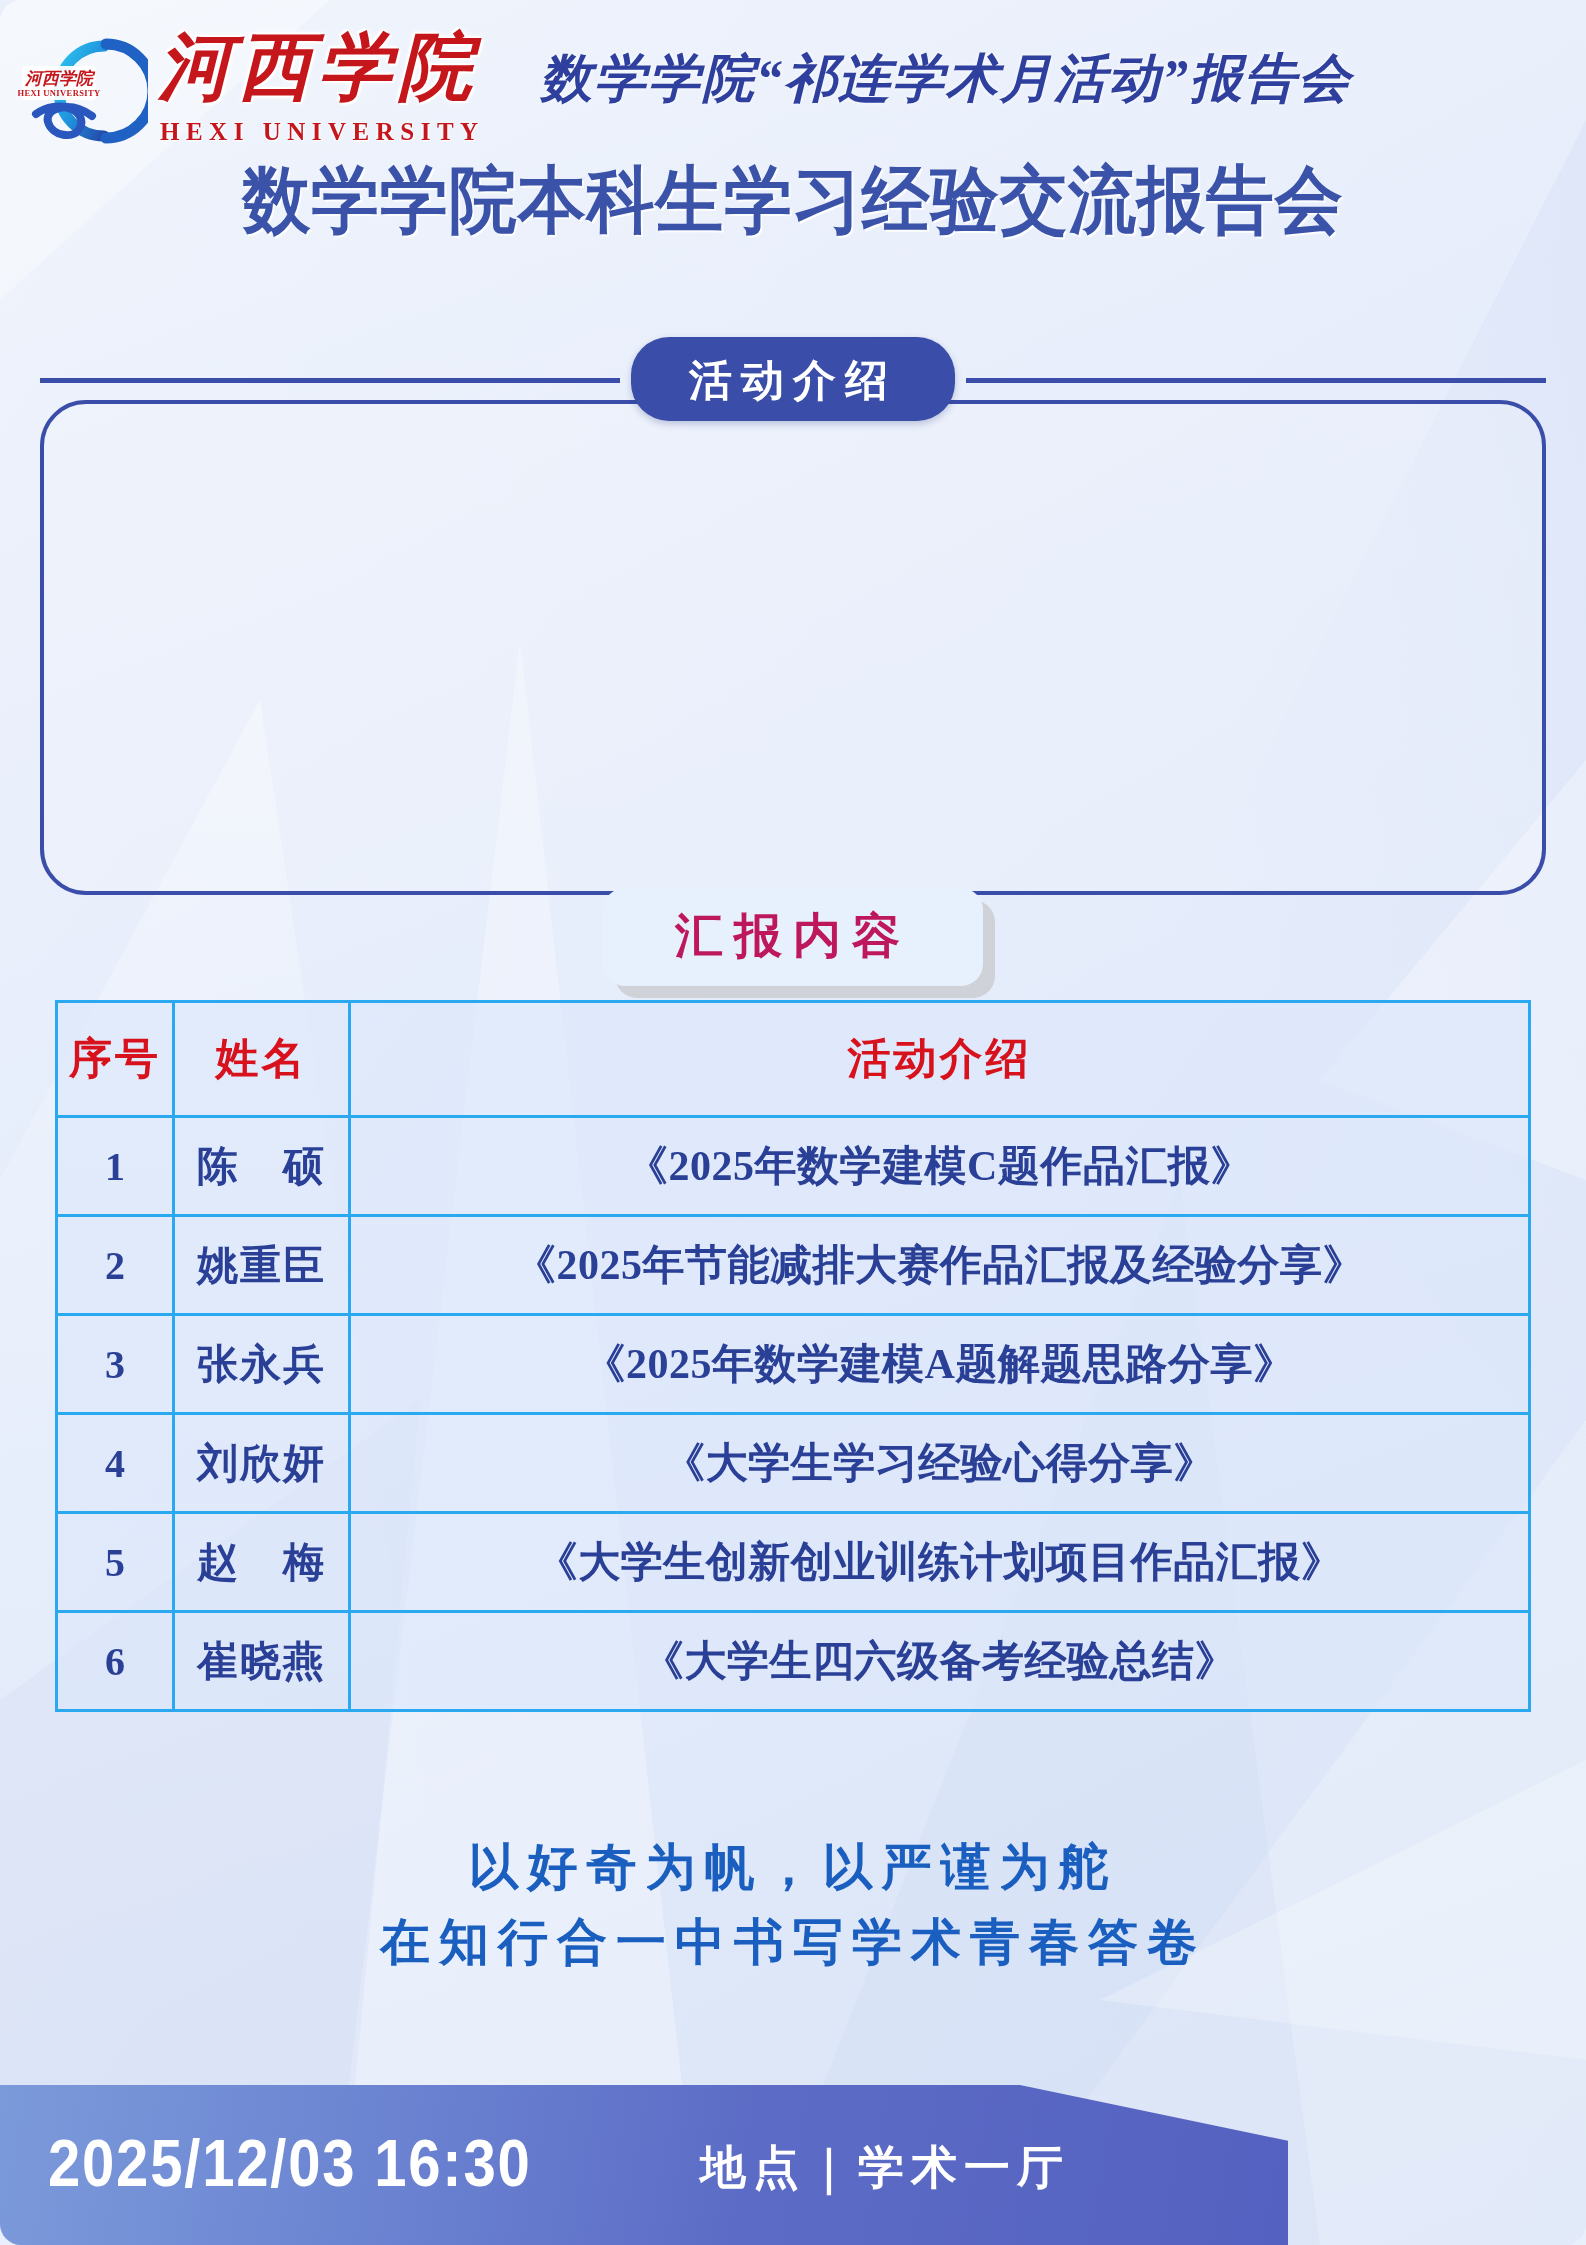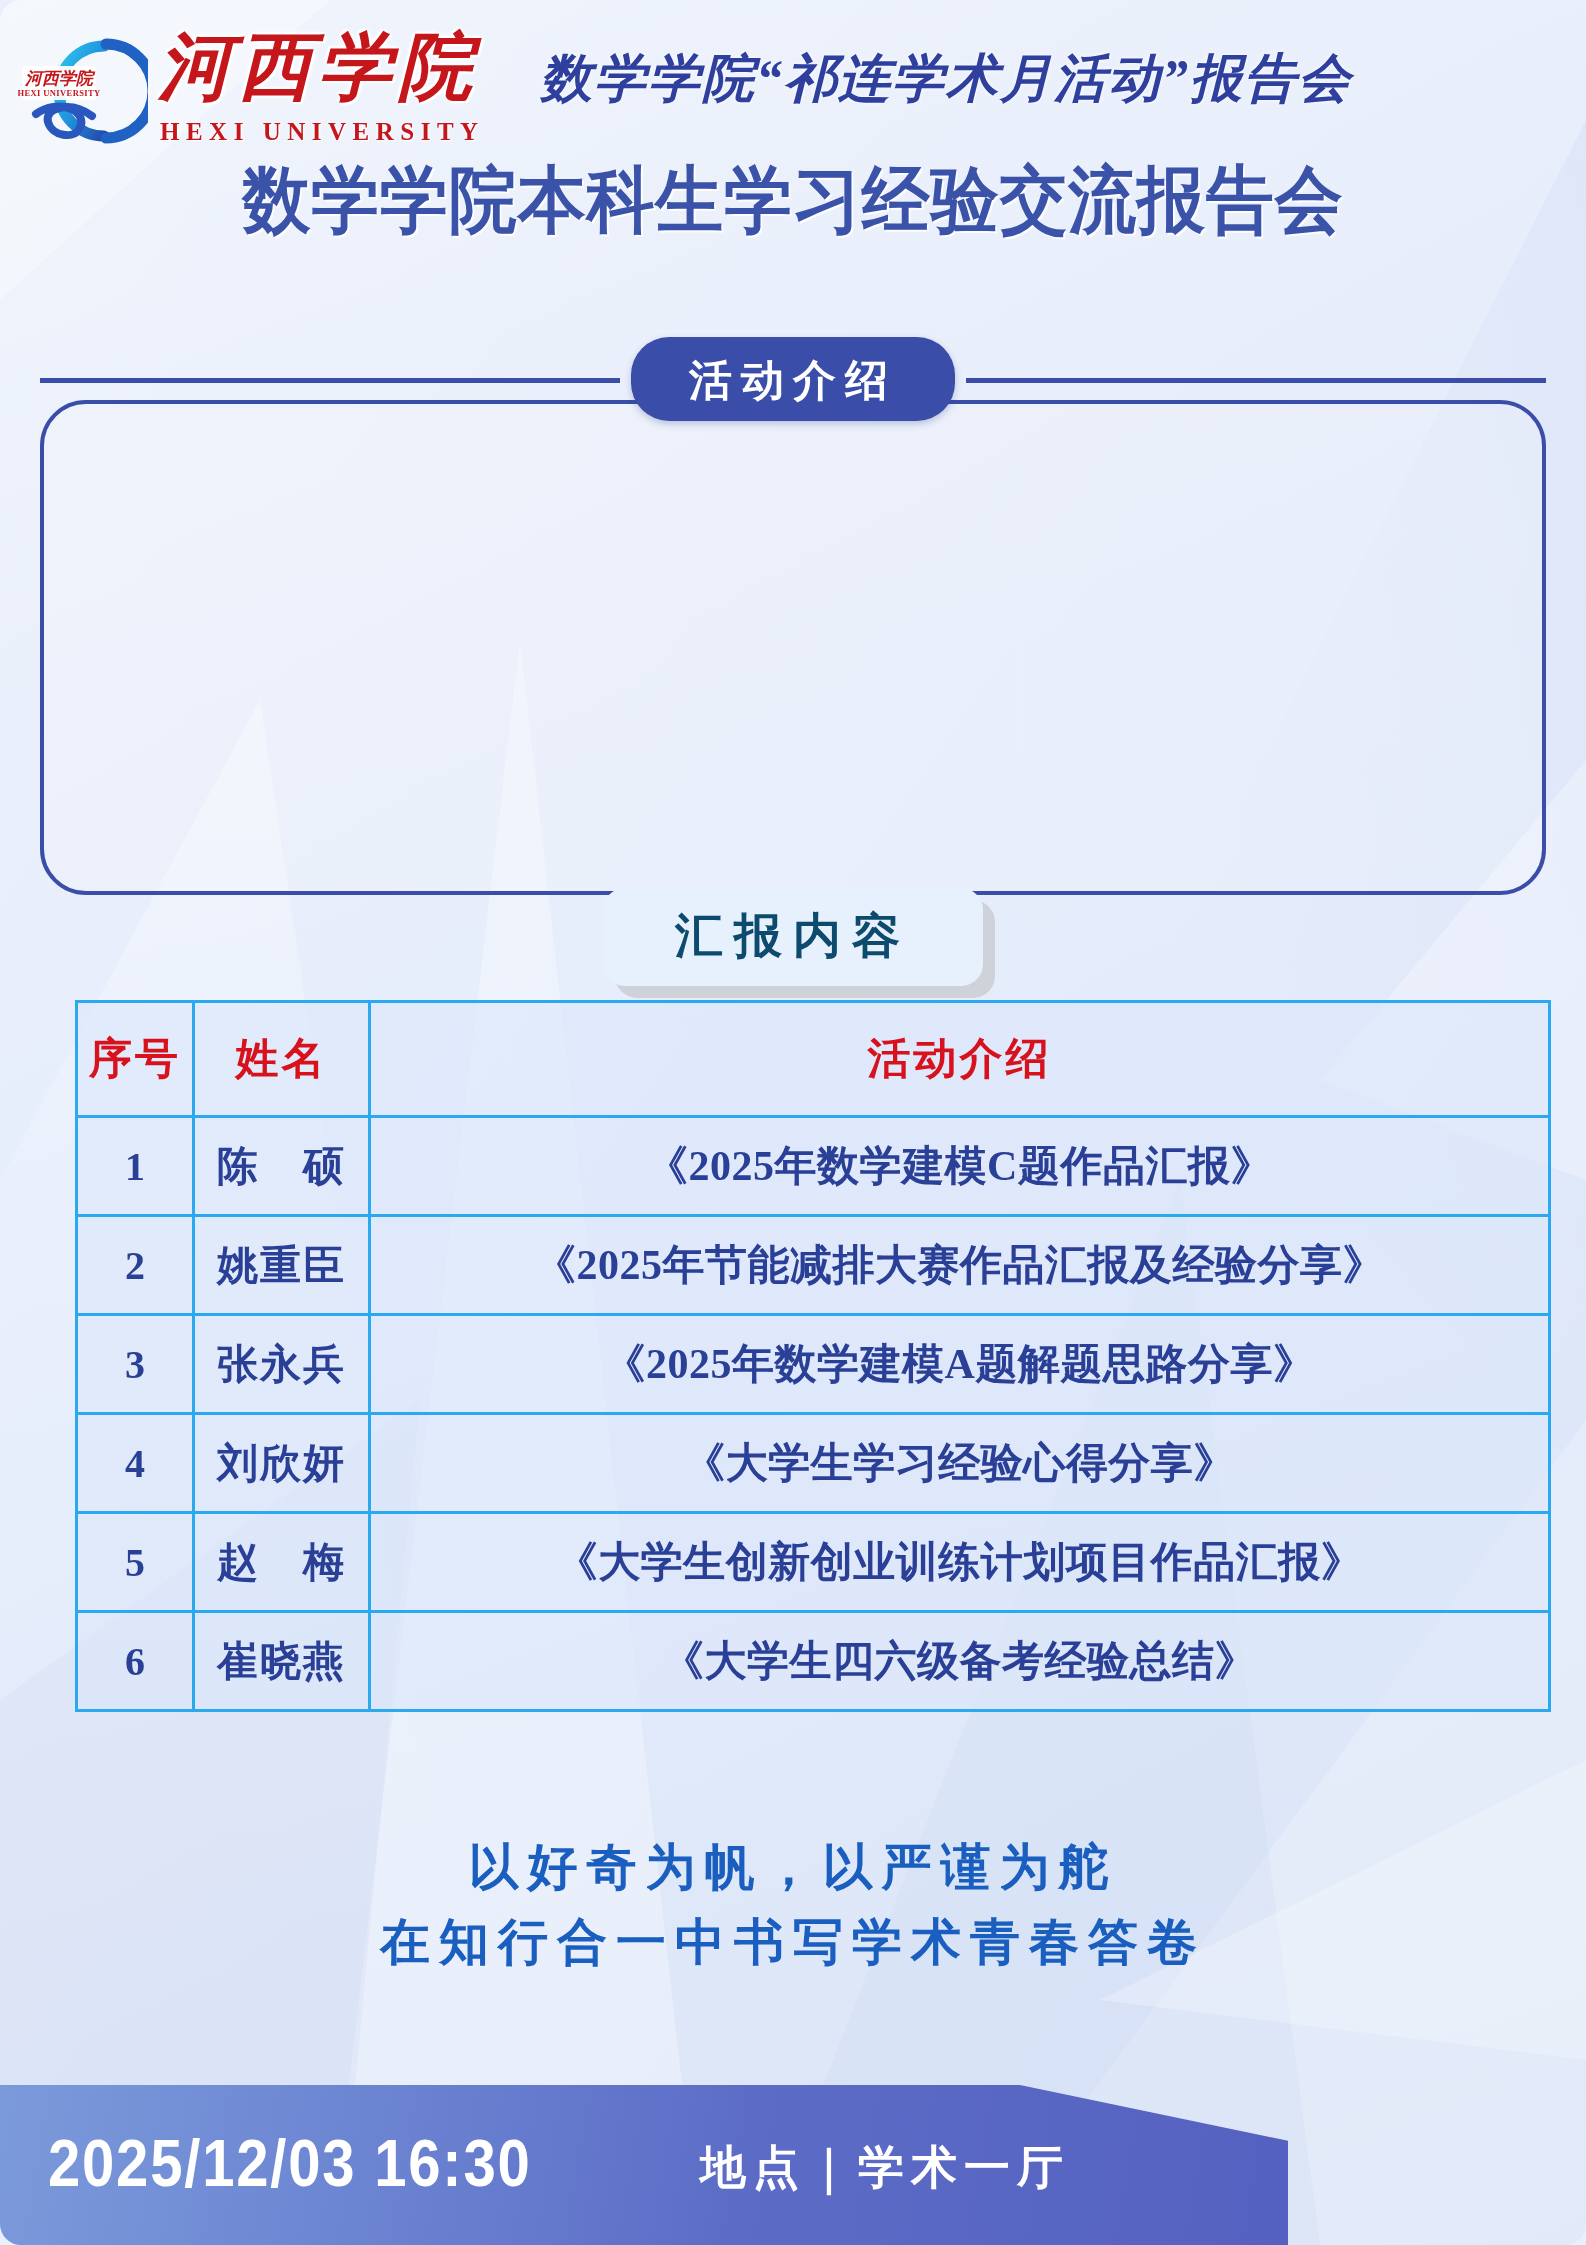--- a/index.html
+++ b/index.html
@@ -81,28 +81,28 @@
     color:#3a52a8;text-align:justify;text-justify:inter-ideograph;
     text-indent:2em;letter-spacing:0.5px;
   }
 
   
   .sec-pill-wrap{position:absolute;left:0;top:888px;width:1586px;text-align:center;}
   .sec-pill{
     display:inline-block;position:relative;
     background:#e7f1fd;border-radius:22px;
     padding:16px 72px 18px;
-    font-size:48px;font-weight:800;letter-spacing:11px;color:#0c4a6e;
+    font-size:48px;font-weight:800;letter-spacing:11px;color:#be185d;
     box-shadow:12px 12px 0 rgba(160,150,140,.30);
   }
 
   
   .tbl{
     position:absolute;left:55px;top:1000px;width:1476px;
-    border-collapse:collapse;table-layout:fixed;margin-left:20px;
+    border-collapse:collapse;table-layout:fixed;
   }
   .tbl td,.tbl th{
     border:3px solid #2aa9f0;
     background:rgba(219,231,250,.62);
     text-align:center;vertical-align:middle;
   }
   .tbl th{
     height:110px;
     color:#d8121c;font-size:43px;font-weight:800;letter-spacing:3px;
     font-family:"Liberation Serif","DejaVu Serif",serif;

